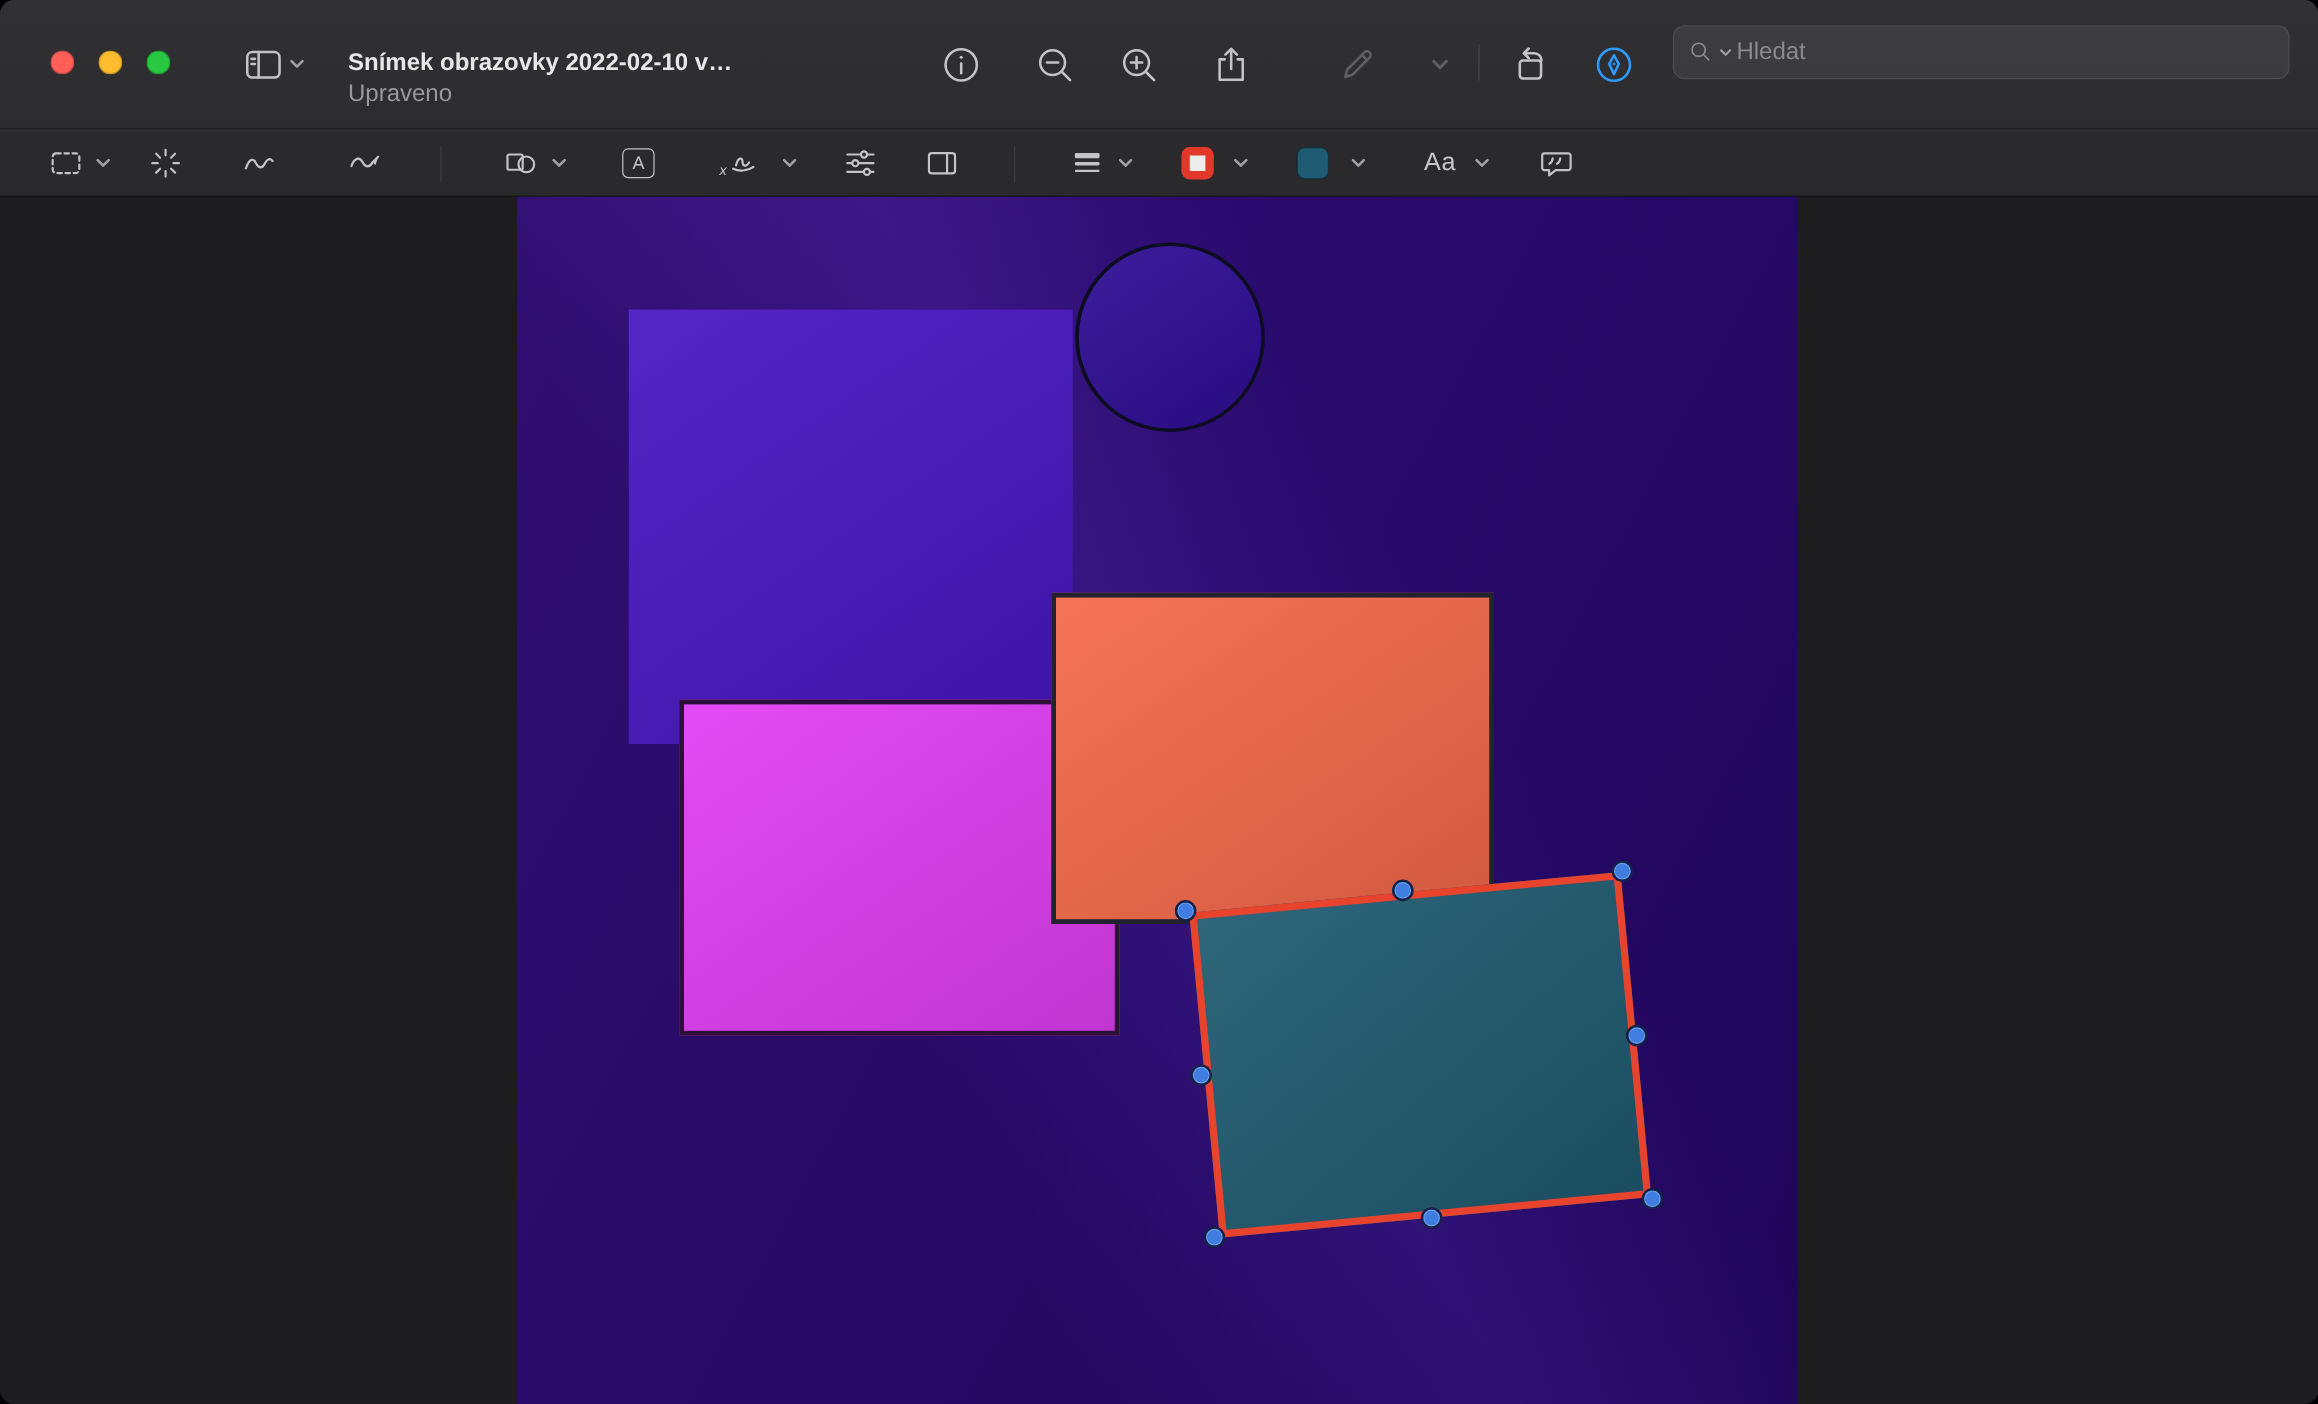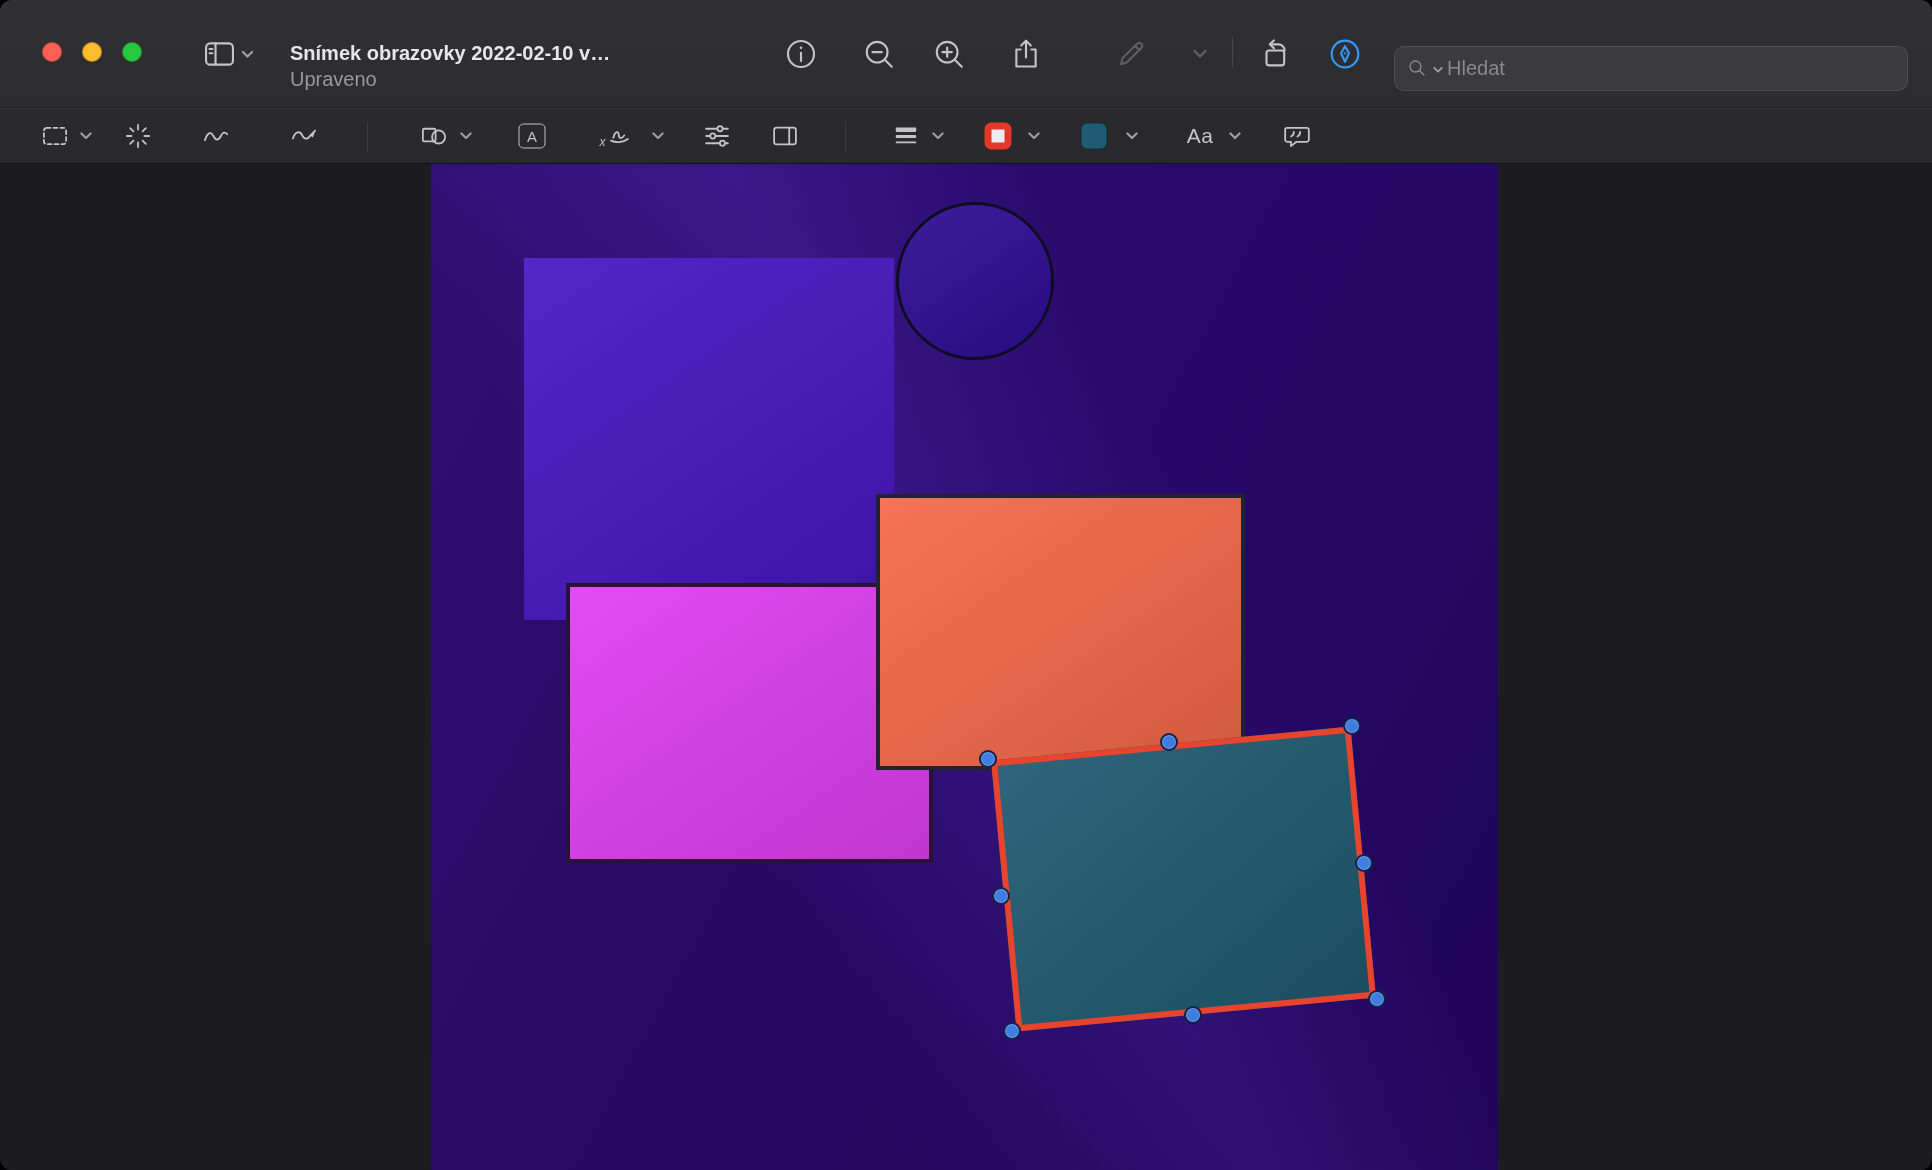--- a/index.html
+++ b/index.html
@@ -33,21 +33,21 @@
   .chev svg { stroke:#a0a0a6; stroke-width:1.8; fill:none; stroke-linecap:round; stroke-linejoin:round; }
   .chev.dimmed svg { stroke:#5e5e63; }
 
   .title-block { left:290px; display:flex; flex-direction:column; gap:3px; }
   .title { font-size:20px; font-weight:700; color:#e7e7e9; white-space:nowrap;margin-top:24px; }
   .subtitle { font-size:20px; color:#98989d; }
 
   .v-divider { position:absolute; width:1px; background:#49494c; }
 
   .search-field {
-    position:absolute; left:1394px; top:46px; width:514px; height:45px;
+    position:absolute; left:1394px; top:21px; width:514px; height:45px;
     background:rgba(255,255,255,0.065); border:1px solid rgba(255,255,255,0.09);
     border-radius:10px; display:flex; align-items:center; padding:0 12px; gap:4px;
   }
   .search-field input {
     flex:1; background:transparent; border:none; outline:none;
     font-size:20px; color:#e0e0e2; font-family:"Liberation Sans", sans-serif;
   }
   .search-field input::placeholder { color:#89898e; }
 
   

